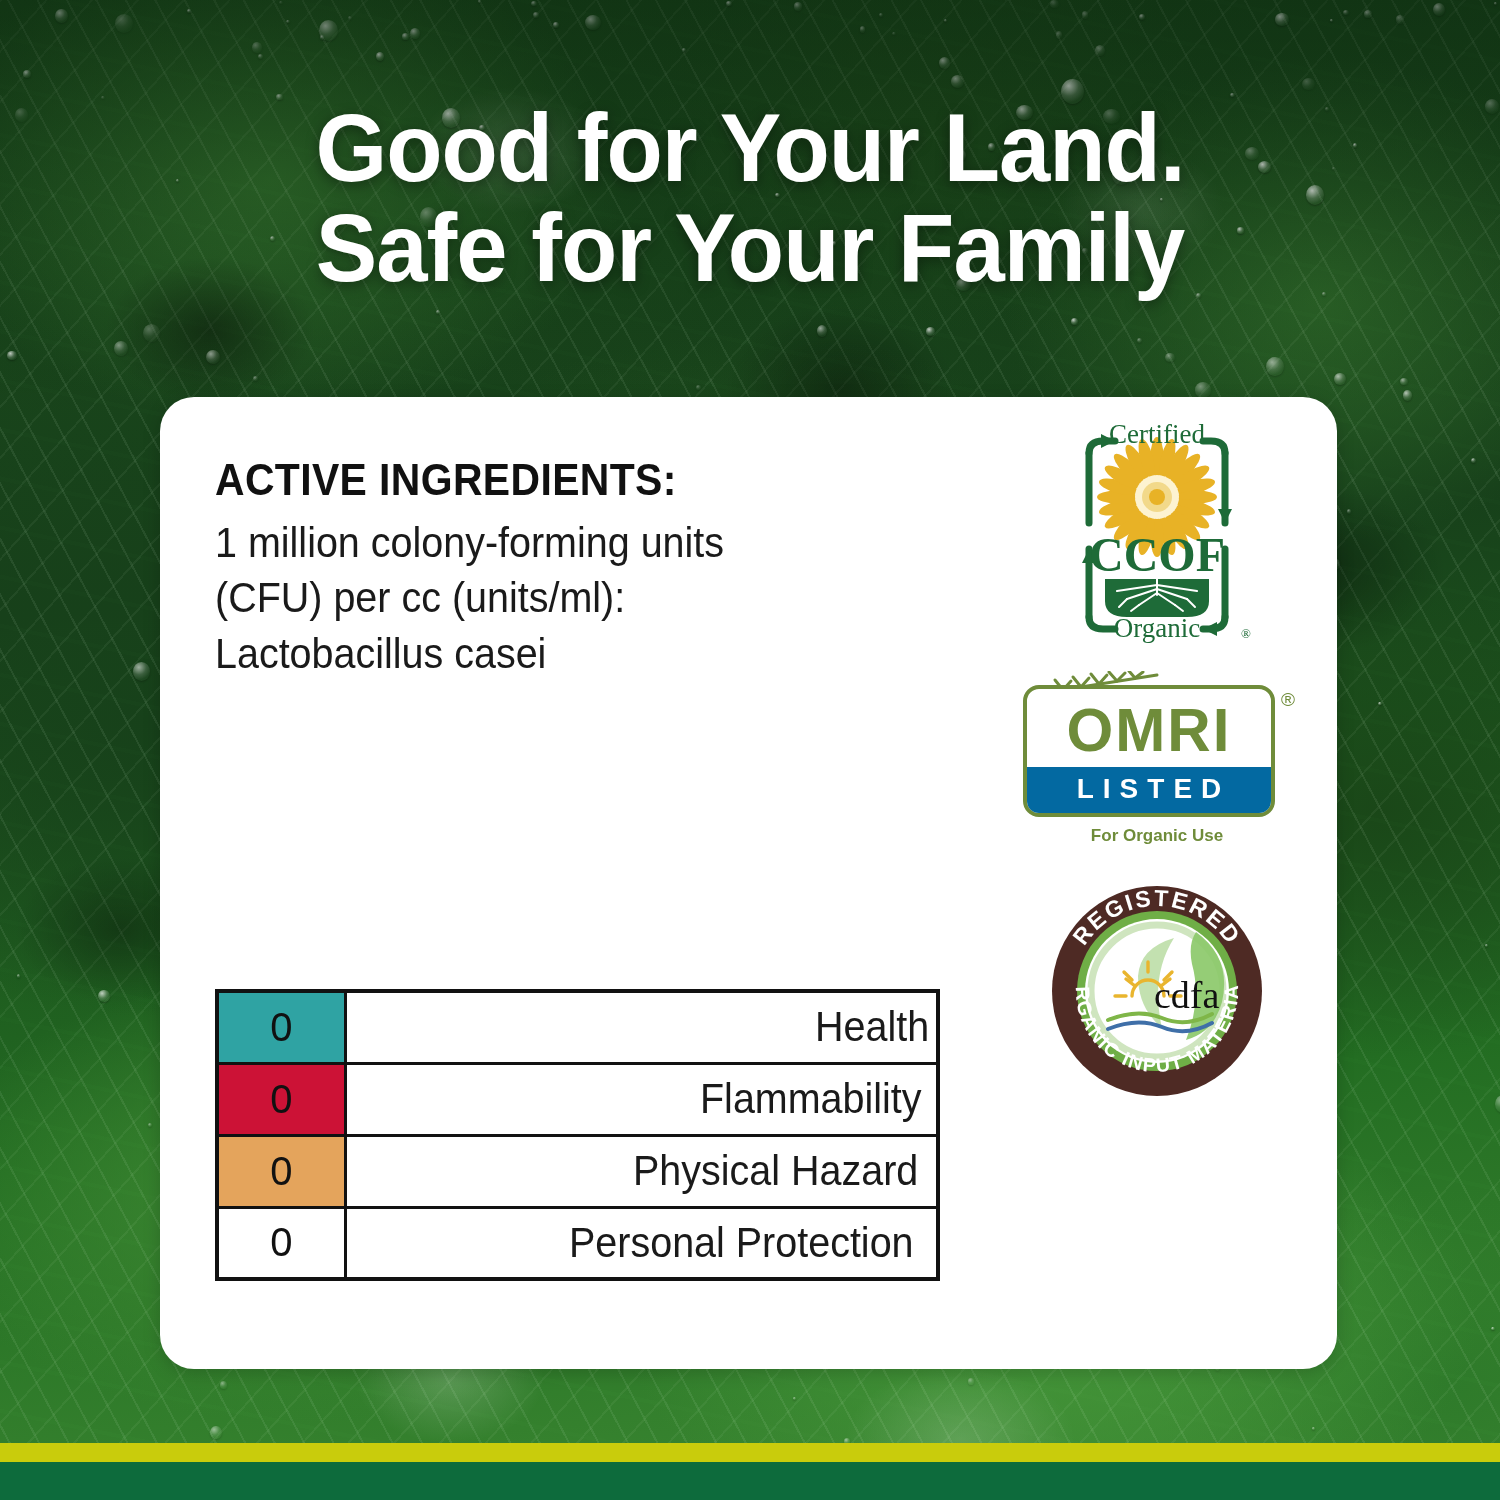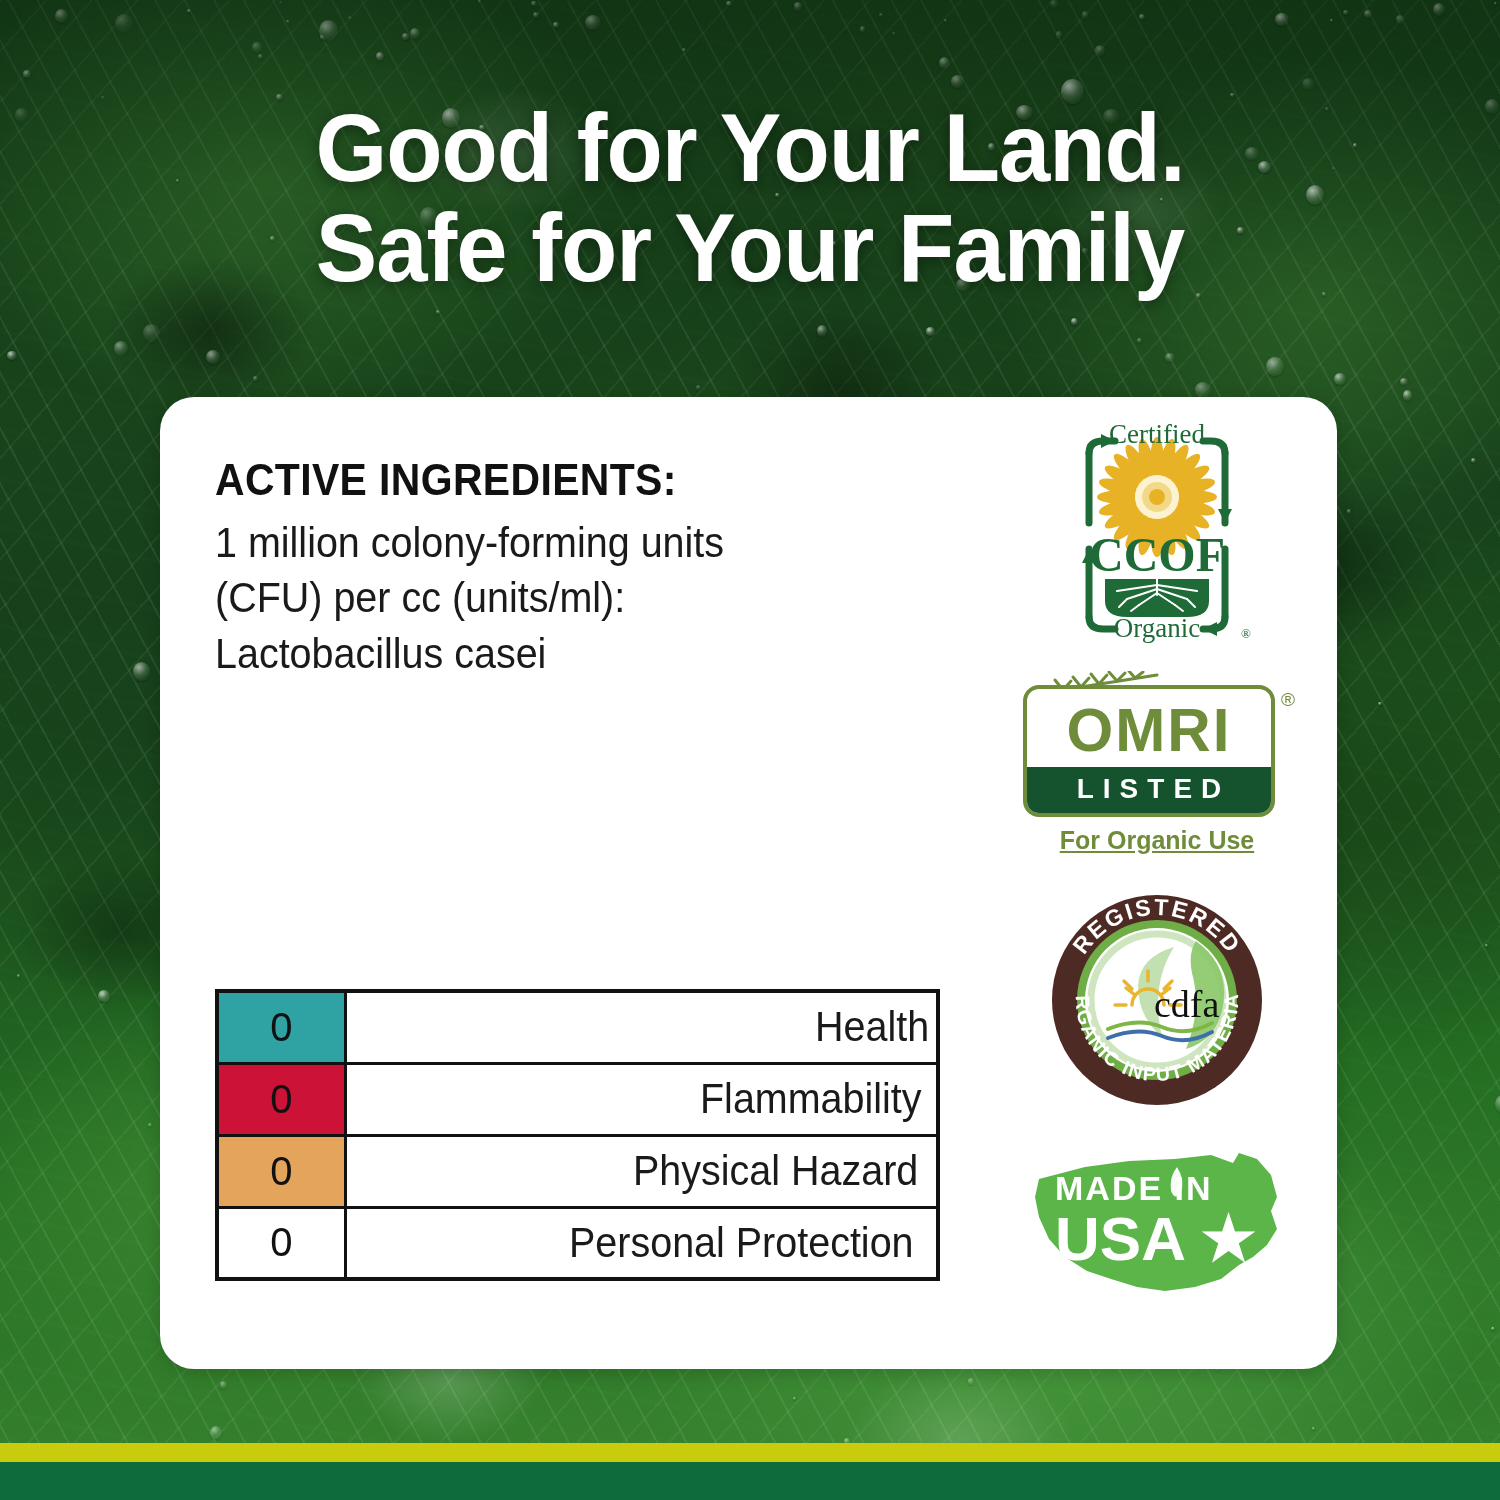--- a/index.html
+++ b/index.html
@@ -128,33 +128,33 @@
     position:relative; border:4px solid #6f8c3a; border-radius:16px;
     background:#fff; overflow:hidden; width:252px;
   }
   .omri-top {
     text-align:center; font-family:"Liberation Sans", sans-serif;
     font-weight:bold; font-size:62px; color:#6f8c3a;
     letter-spacing:2px; line-height:1; padding:10px 0 6px;
     transform:scaleX(.97);
   }
   .omri-bar {
-    background:#14532d; color:#fff; text-align:center;
+    background:#0369a1; color:#fff; text-align:center;
     font-family:"Liberation Sans", sans-serif; font-weight:bold;
     font-size:28px; letter-spacing:9px; padding:6px 0 8px;
     text-indent:9px;
   }
   .omri-reg {
     position:absolute; right:-4px; top:4px;
     font-size:19px; color:#6f8c3a; font-family:"Liberation Sans", sans-serif;
   }
   .omri-sub {
     margin-top:9px; text-align:center;
     font-family:"Liberation Sans", sans-serif; font-weight:bold;
-    font-size:25px; color:#6f8c3a;text-decoration:underline;
+    font-size:17px; color:#6f8c3a;
   }
 
   
   .usa-wrap { position:relative; width:264px; height:150px; }
   .usa-wrap svg { position:absolute; inset:0; }
   .usa-txt {
     position:absolute; left:30px; top:26px; color:#fff;
     font-family:"Liberation Sans", sans-serif; text-align:left;
     pointer-events:none;
   }
@@ -524,33 +524,18 @@
         <text font-family="'Liberation Serif',serif" font-size="38" fill="#111" x="108" y="128" id="cdfa-name">cdfa</text>
         <text font-family="'Liberation Sans',sans-serif" font-size="23" font-weight="bold" fill="#fff" letter-spacing="2.4">
           <textPath href="#arcTop" startOffset="50%" text-anchor="middle" id="cdfa-top">REGISTERED</textPath>
         </text>
         <text font-family="'Liberation Sans',sans-serif" font-size="19.5" font-weight="bold" fill="#fff" letter-spacing="1.6">
           <textPath href="#arcBot" startOffset="50%" text-anchor="middle" id="cdfa-bot">ORGANIC INPUT MATERIAL</textPath>
         </text>
       </svg>
     </div>
 
-    <div class="badge">
-      <div class="usa-wrap">
-        <svg width="264" height="150" viewBox="0 0 264 150">
-          <path fill="#5cb548" d="M14 34 L60 22 L104 16 L150 14 L186 10 L208 18 L214 8 L232 14 L246 30 L252 52
-            L246 66 L252 84 L242 100 L228 112 L214 120 L196 134 L170 142 L140 146 L112 142 L86 134
-            L62 126 L40 112 L24 94 L14 72 L10 52 Z"></path>
-          <path fill="#fff" d="M150 16 L156 30 L150 44 L142 34 Z" opacity=".0"></path>
-          <path fill="#fff" d="M152 22 Q160 34 156 48 Q150 56 146 46 Q144 32 152 22 Z" opacity=".95"></path>
-        </svg>
-        <div class="usa-txt">
-          <span class="t1">MADE IN</span>
-          <span class="t2"><span id="usa2">USA</span> ★</span>
-        </div>
-      </div>
-    </div>
 
   </div>
 </div>
 
 <div id="stripe-yellow"></div>
 <div id="stripe-green"></div>
 
 </body></html>

